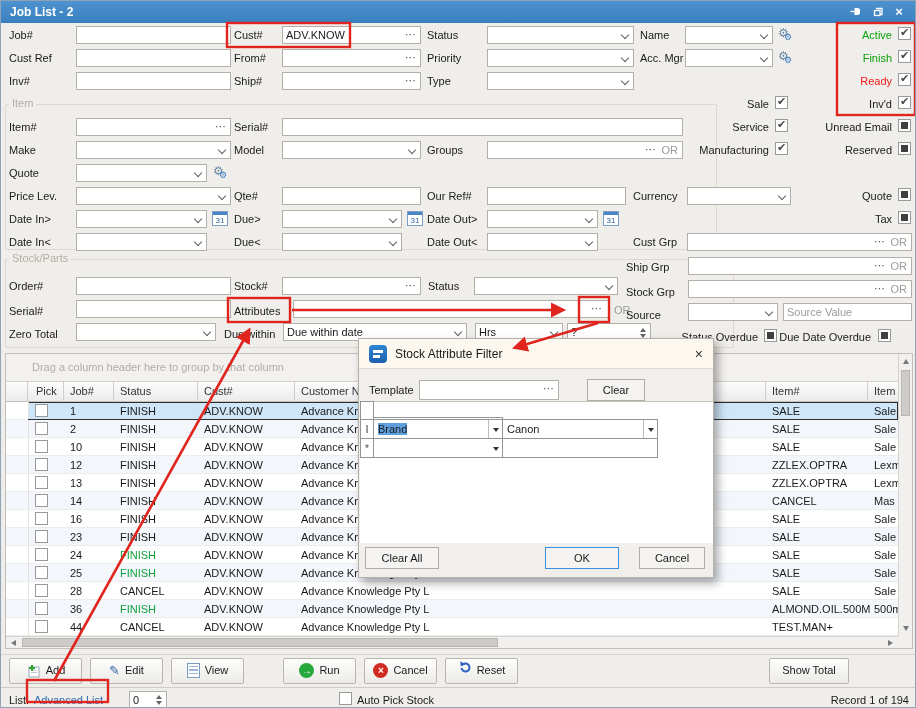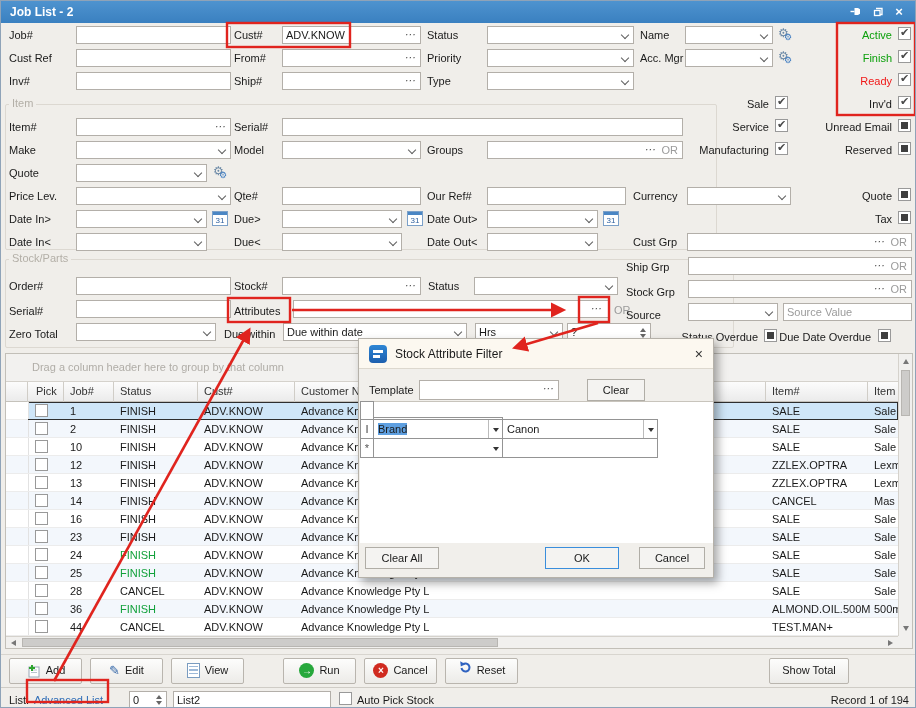--- a/index.html
+++ b/index.html
@@ -481,21 +481,20 @@
     </span><span>Reset</span></div>
   <div class="btn" style="left:768px;width:80px"><span>Show Total</span></div>
 
   <div class="sbar">
     <span class="lbl" style="left:8px;top:5px">List:</span>
     <span class="lbl" style="left:33px;top:5px;color:#2f6db6">Advanced List</span>
     <div class="f" style="left:128px;top:3px;width:38px"><span>0</span>
       <span class="sarr" style="right:4px;top:3px;border-left:3px solid transparent;border-right:3px solid transparent;border-bottom:4px solid #666"></span>
       <span class="sarr" style="right:4px;top:9px;border-left:3px solid transparent;border-right:3px solid transparent;border-top:4px solid #666"></span>
     </div>
-    <div class="f" style="left:172px;top:3px;width:158px"><span>List2</span></div>
     <span class="cb" style="left:338px;top:4px"></span>
     <span class="lbl" style="left:356px;top:5px">Auto Pick Stock</span>
     <span class="lbl rl" style="left:760px;top:5px;width:148px">Record 1 of 194</span>
   </div>
 
   <div id="dlg">
     <div class="dtb">
       <span class="appico"></span>
       <span style="position:absolute;left:36px;top:8px;font-size:12px">Stock Attribute Filter</span>
       <span style="position:absolute;right:10px;top:7px;font-size:14px;color:#333;cursor:pointer">×</span>

